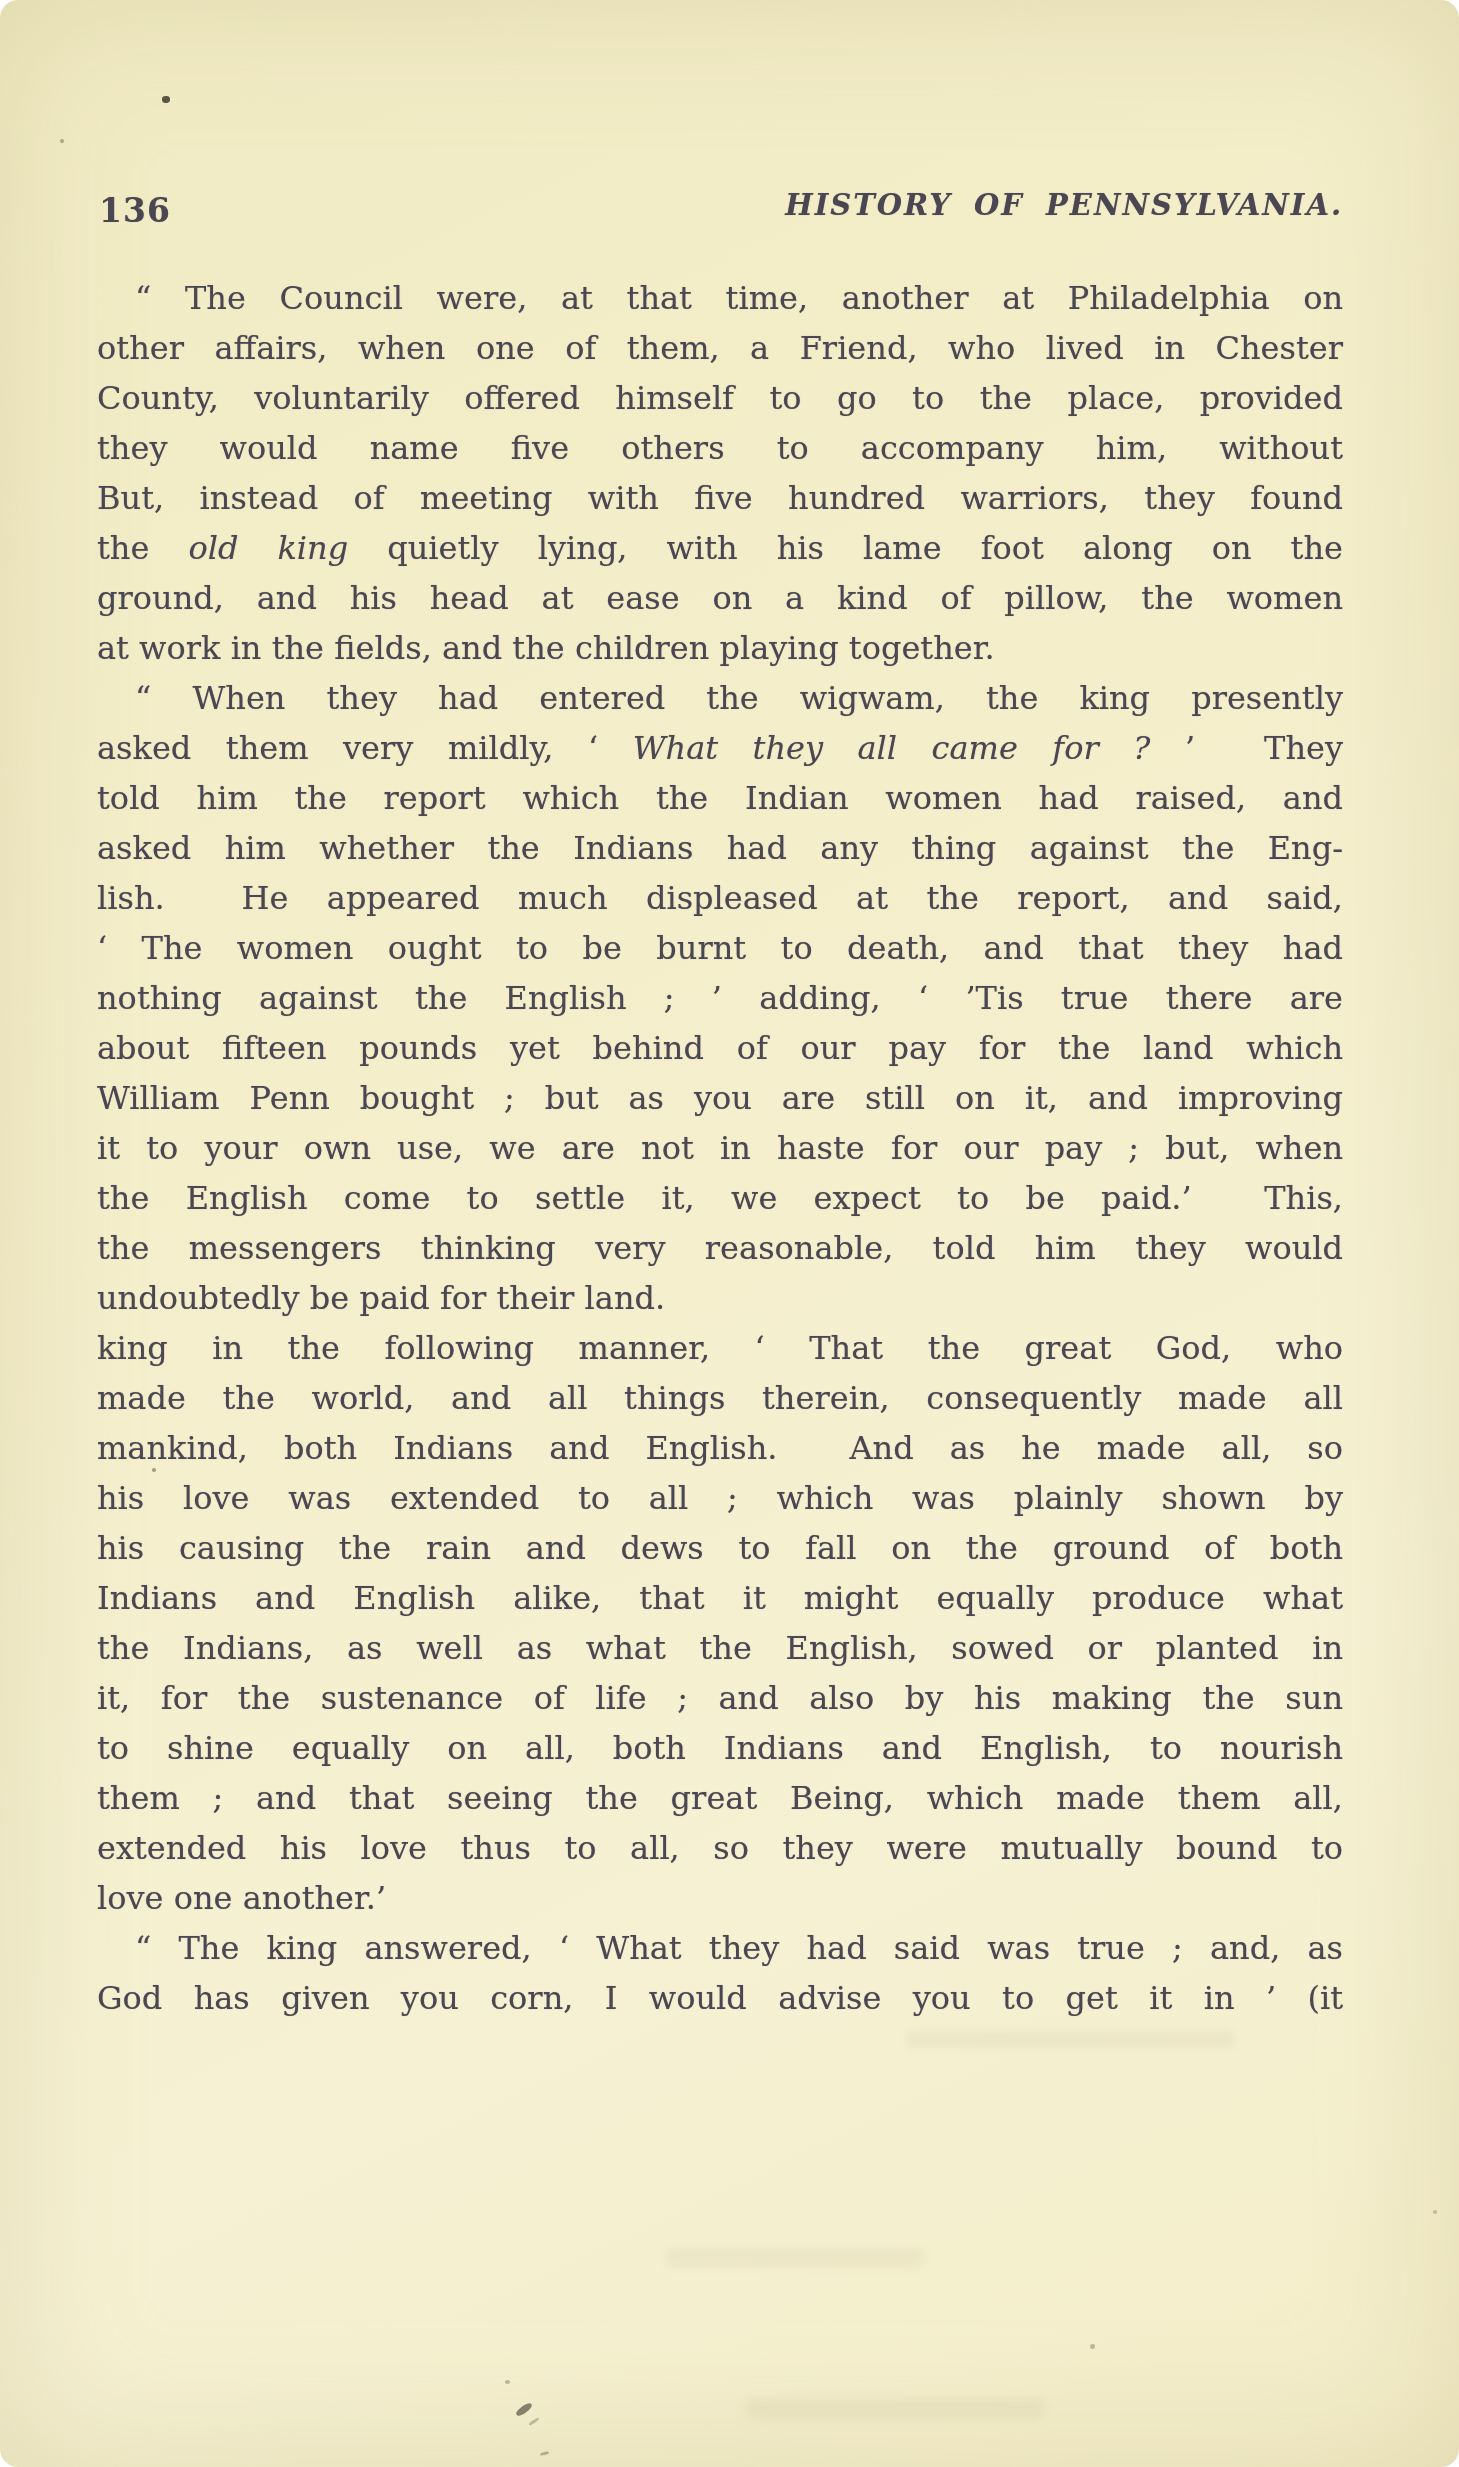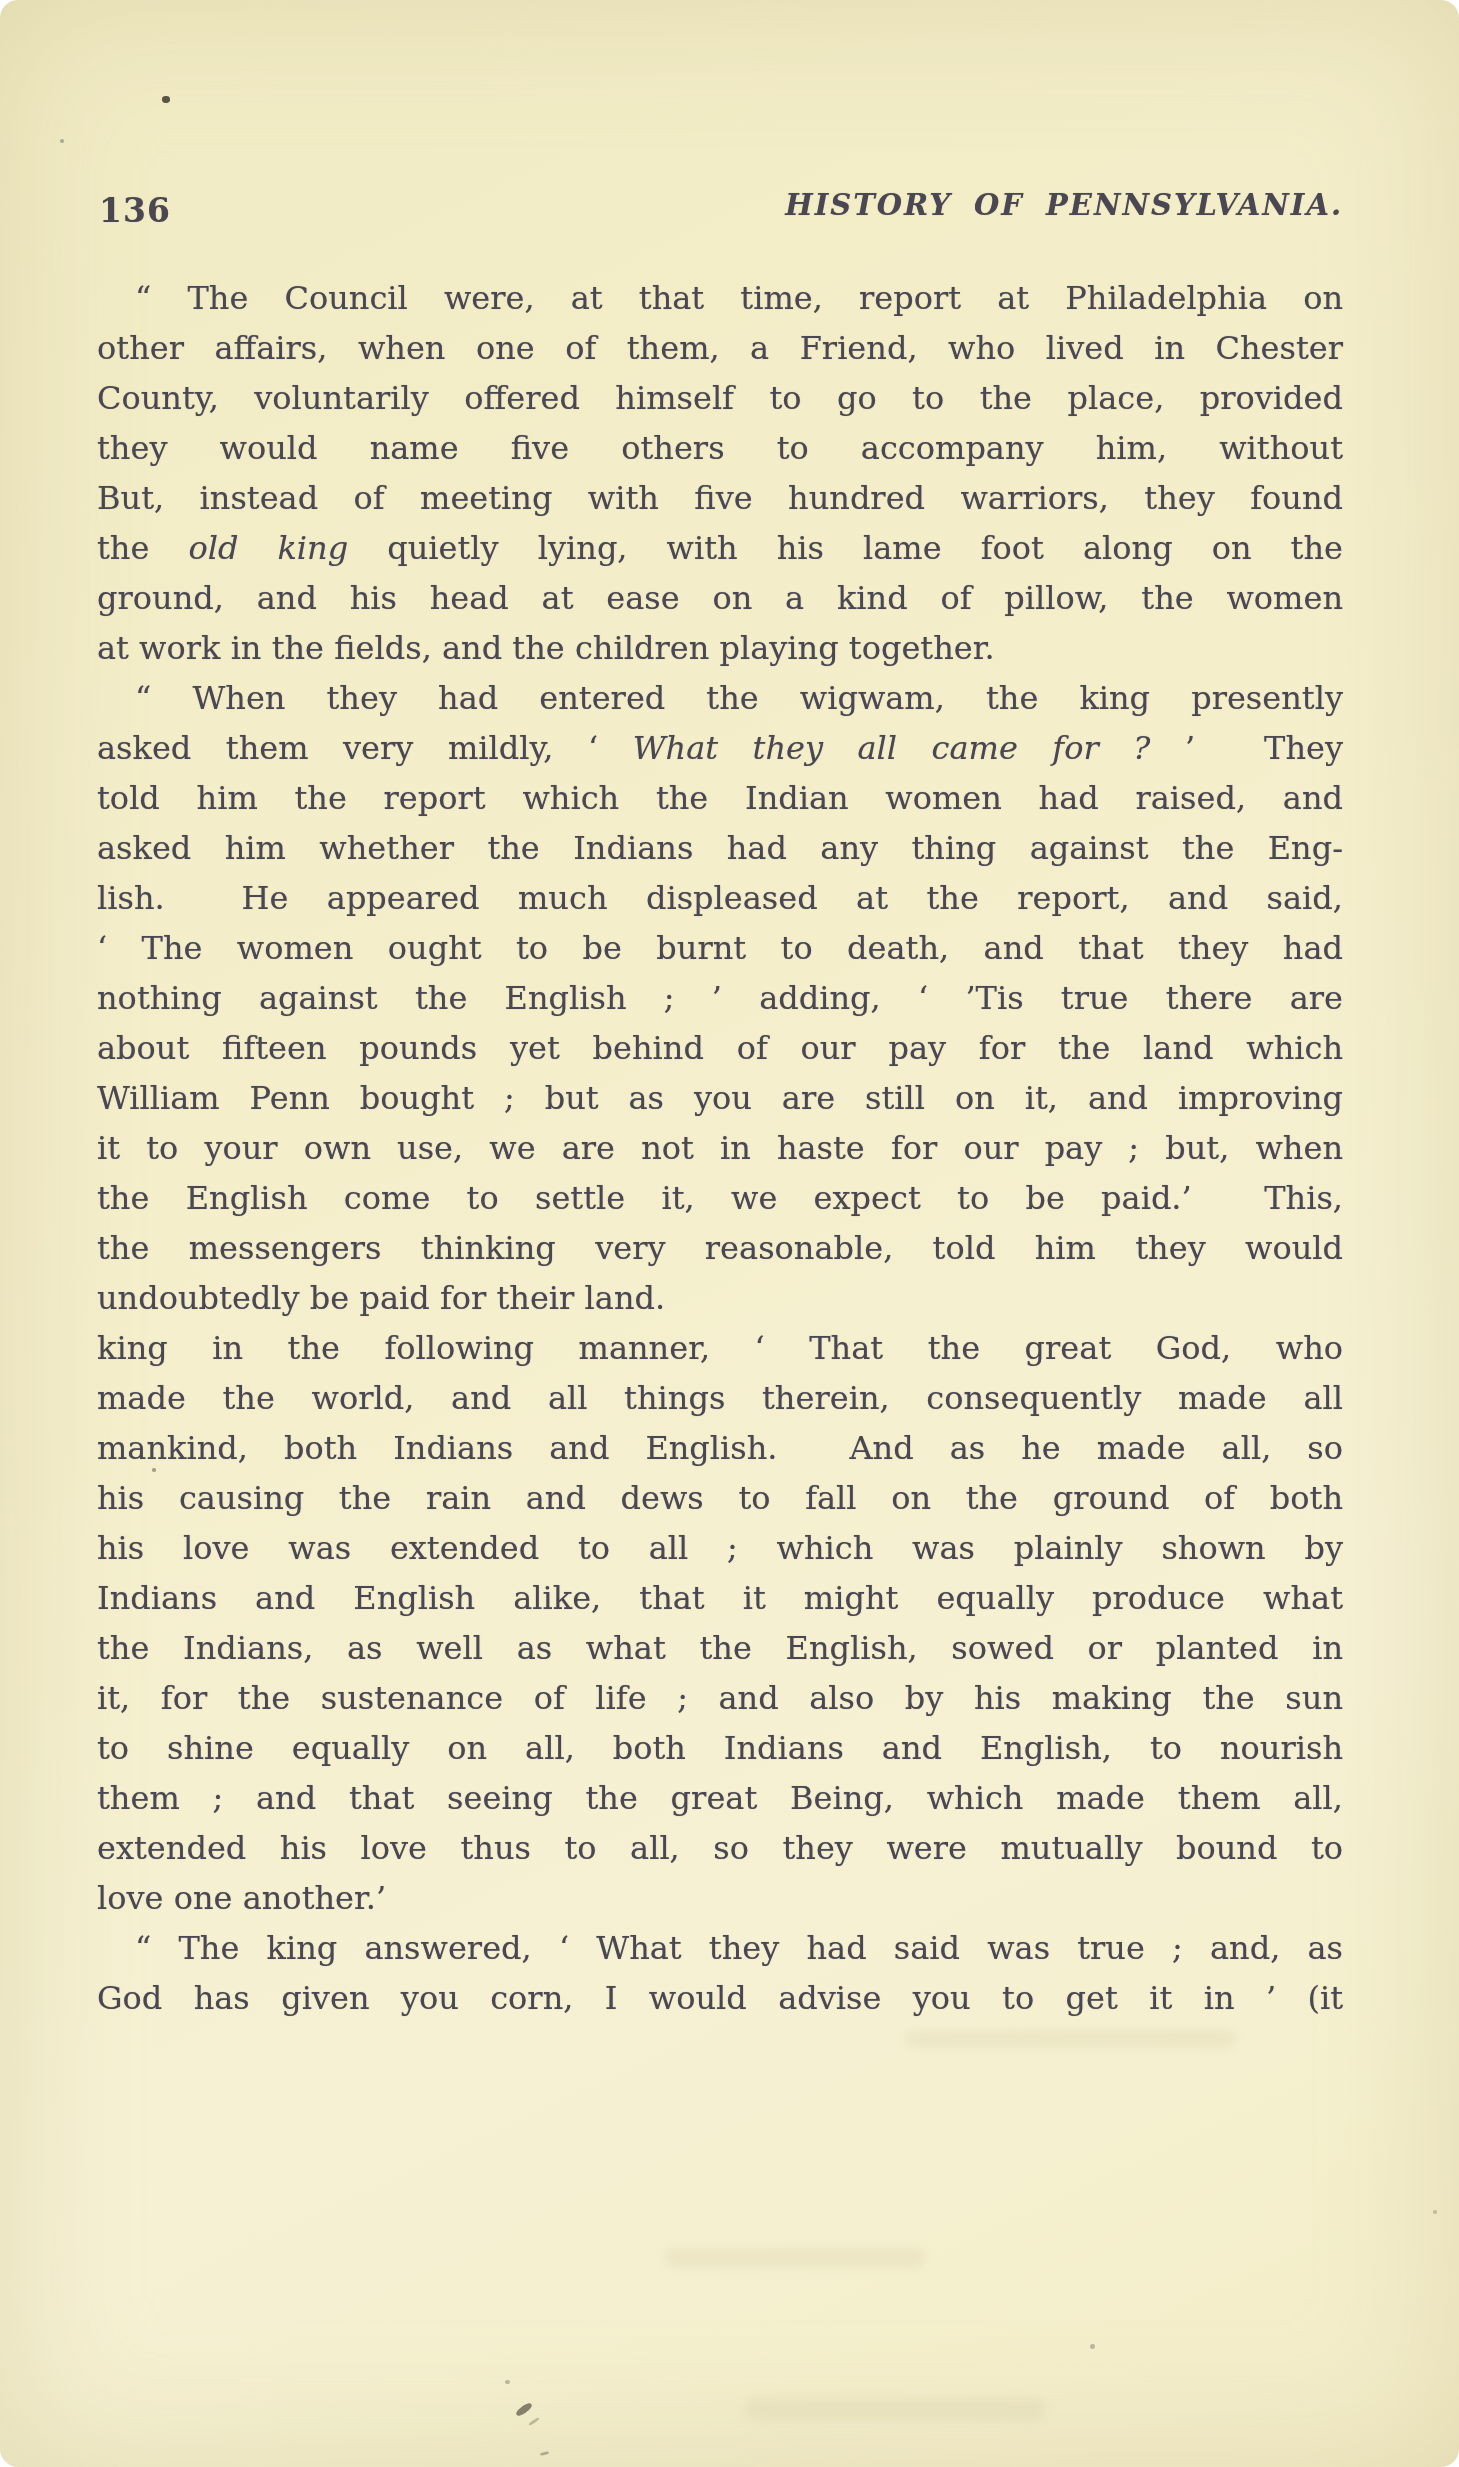--- a/index.html
+++ b/index.html
@@ -51,21 +51,21 @@
 <body>
 
 <div class="page" style="--paper: #f3edc9; --ink: #4a4752;">
 
   <header class="running-header">
     <span class="page-num">136</span>
     <span class="head-title">HISTORY OF PENNSYLVANIA.</span>
   </header>
 
   <main class="text-block" id="text-block">
-      <div class="line first"><span>“ The Council were, at that time, report at Philadelphia on</span></div>
+      <div class="line first"><span>“ The Council were, at that time, another at Philadelphia on</span></div>
       <div class="line"><span>other affairs, when one of them, a Friend, who lived in Chester</span></div>
       <div class="line"><span>County, voluntarily offered himself to go to the place, provided</span></div>
       <div class="line"><span>they would name five others to accompany him, without</span></div>
       <div class="line"><span>But, instead of meeting with five hundred warriors, they found</span></div>
       <div class="line"><span>the </span><span class="it">old king</span><span> quietly lying, with his lame foot along on the</span></div>
       <div class="line"><span>ground, and his head at ease on a kind of pillow, the women</span></div>
       <div class="line last"><span>at work in the fields, and the children playing together.</span></div>
       <div class="line first"><span>“ When they had entered the wigwam, the king presently</span></div>
       <div class="line"><span>asked them very mildly, ‘ </span><span class="it">What they all came for ?</span><span> ’&nbsp; They</span></div>
       <div class="line"><span>told him the report which the Indian women had raised, and</span></div>
@@ -75,22 +75,22 @@
       <div class="line"><span>nothing against the English ; ’ adding, ‘ ’Tis true there are</span></div>
       <div class="line"><span>about fifteen pounds yet behind of our pay for the land which</span></div>
       <div class="line"><span>William Penn bought ; but as you are still on it, and improving</span></div>
       <div class="line"><span>it to your own use, we are not in haste for our pay ; but, when</span></div>
       <div class="line"><span>the English come to settle it, we expect to be paid.’&nbsp; This,</span></div>
       <div class="line"><span>the messengers thinking very reasonable, told him they would</span></div>
       <div class="line last"><span>undoubtedly be paid for their land.</span></div>
       <div class="line"><span>king in the following manner, ‘ That the great God, who</span></div>
       <div class="line"><span>made the world, and all things therein, consequently made all</span></div>
       <div class="line"><span>mankind, both Indians and English.&nbsp; And as he made all, so</span></div>
+      <div class="line"><span>his love was extended to all ; which was plainly shown by</span></div>
       <div class="line"><span>his causing the rain and dews to fall on the ground of both</span></div>
-      <div class="line"><span>his love was extended to all ; which was plainly shown by</span></div>
       <div class="line"><span>Indians and English alike, that it might equally produce what</span></div>
       <div class="line"><span>the Indians, as well as what the English, sowed or planted in</span></div>
       <div class="line"><span>it, for the sustenance of life ; and also by his making the sun</span></div>
       <div class="line"><span>to shine equally on all, both Indians and English, to nourish</span></div>
       <div class="line"><span>them ; and that seeing the great Being, which made them all,</span></div>
       <div class="line"><span>extended his love thus to all, so they were mutually bound to</span></div>
       <div class="line last"><span>love one another.’</span></div>
       <div class="line first"><span>“ The king answered, ‘ What they had said was true ; and, as</span></div>
       <div class="line"><span>God has given you corn, I would advise you to get it in ’ (it</span></div>
     </main>

